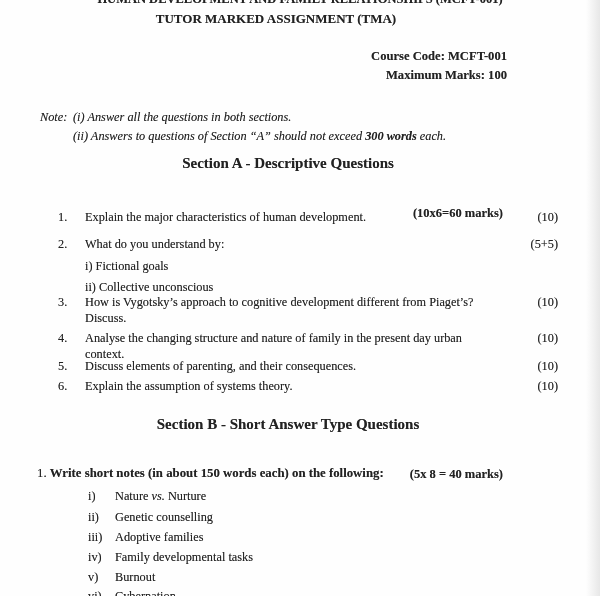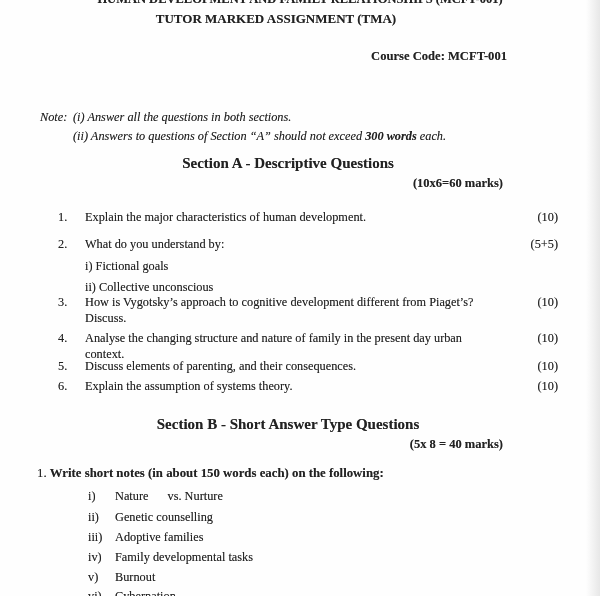--- a/index.html
+++ b/index.html
@@ -14,45 +14,46 @@
     font-weight:bold;font-size:12.5px;line-height:15px;white-space:nowrap;}
   .main-title{position:absolute;top:11px;left:0;width:552px;text-align:center;
     font-weight:bold;font-size:13px;}
   .hdr{position:absolute;top:47px;right:93px;text-align:right;font-weight:bold;
     font-size:12.6px;line-height:18.5px;}
   .note{position:absolute;top:108px;left:40px;display:flex;font-style:italic;
     font-size:12.3px;line-height:18.5px;}
   .note-label{font-weight:normal;width:33px;flex:none;}
   .sec-head{position:absolute;left:12px;width:552px;text-align:center;
     font-weight:bold;font-size:15px;}
-  .marks-note{position:absolute;right:97px;font-weight:bold;font-size:12.5px;}
+  .marks-note{position:absolute;right:97px;font-weight:bold;font-size:12.5px;margin-top:30px;}
   .q-row{position:absolute;left:58px;right:42px;display:flex;
     font-size:12.3px;line-height:15.5px;}
   .q-num{flex:none;width:27px;}
   .q-text{flex:1;padding-right:10px;}
   .q-marks{flex:none;width:46px;text-align:right;}
   .sub-item{position:absolute;left:85px;font-size:12.3px;}
   .b-q1{position:absolute;left:37px;top:466px;font-size:12.8px;}
   .b-q1 .bold{font-weight:bold;}
   .b-row{position:absolute;left:88px;display:flex;font-size:12.3px;}
   .b-num{flex:none;width:27px;}
-  .it{margin-left:16px;}
+  .it{font-style:italic;}
   .bold{font-weight:bold;}
 </style>
 </head>
 <body>
 
 <div class="page">
 
   <div class="clip-title">HUMAN DEVELOPMENT AND FAMILY RELATIONSHIPS (MCFT-001)</div>
 
   <div class="main-title">TUTOR MARKED ASSIGNMENT (TMA)</div>
 
   <div class="hdr">
     <div>Course Code: MCFT-001</div>
+    <div>Maximum Marks: 100</div>
   </div>
 
   <div class="note">
     <span class="note-label">Note:</span>
     <span>
       <span style="display:block">(i) Answer all the questions in both sections.</span>
       <span style="display:block"><span>(ii) Answers to questions of Section “A” should not exceed </span><span class="bold">300 words</span><span> each.</span></span>
     </span>
   </div>
 

